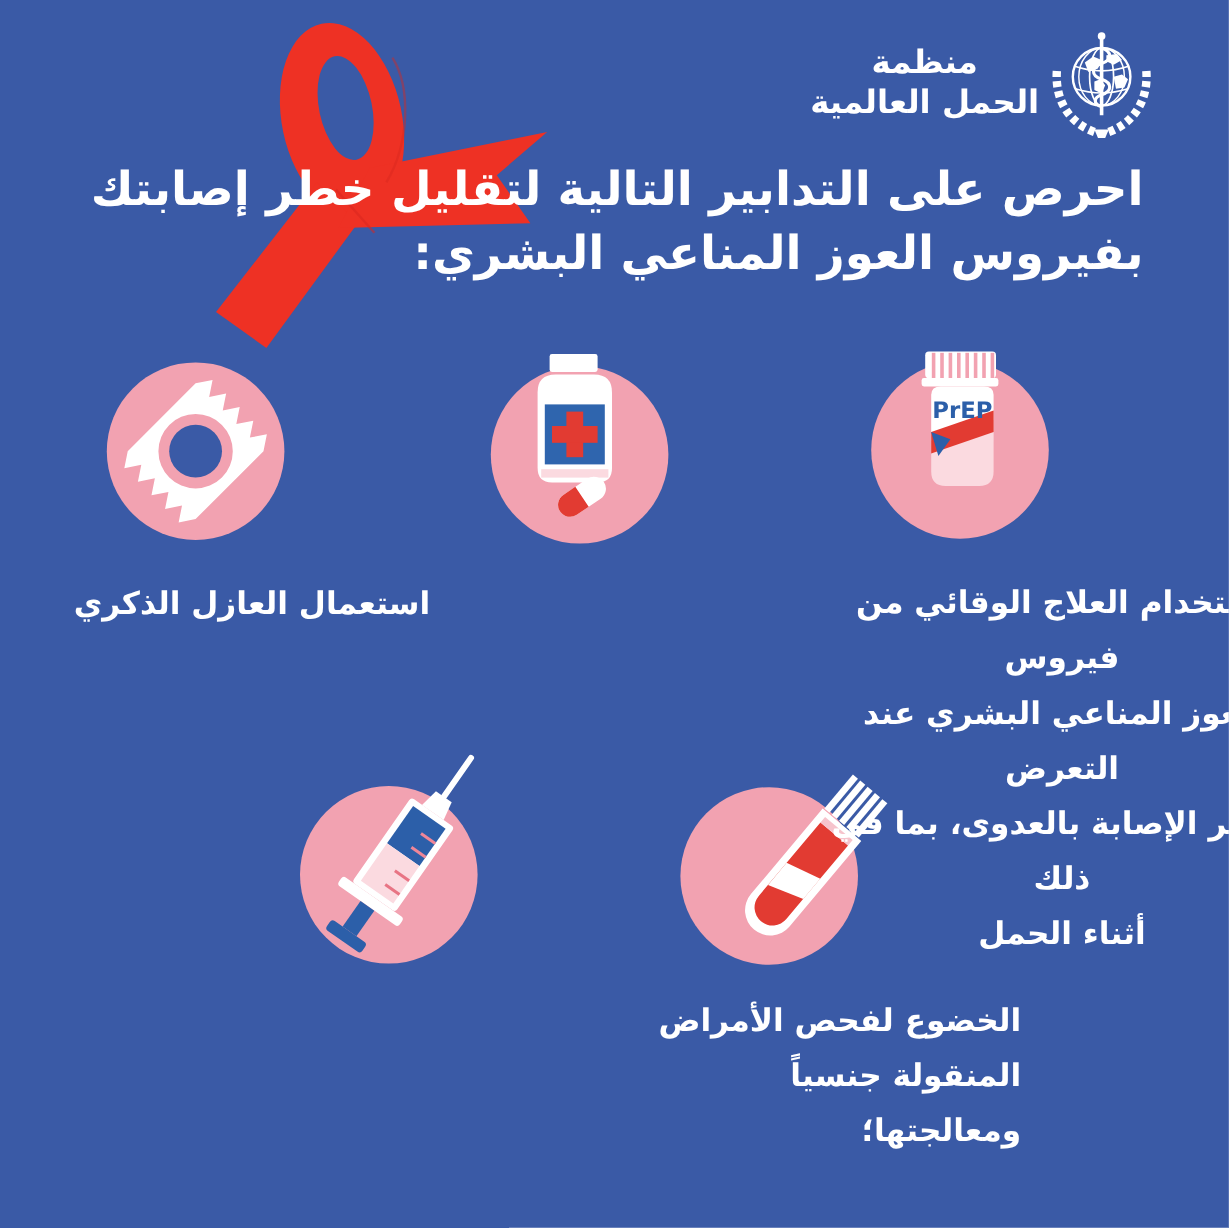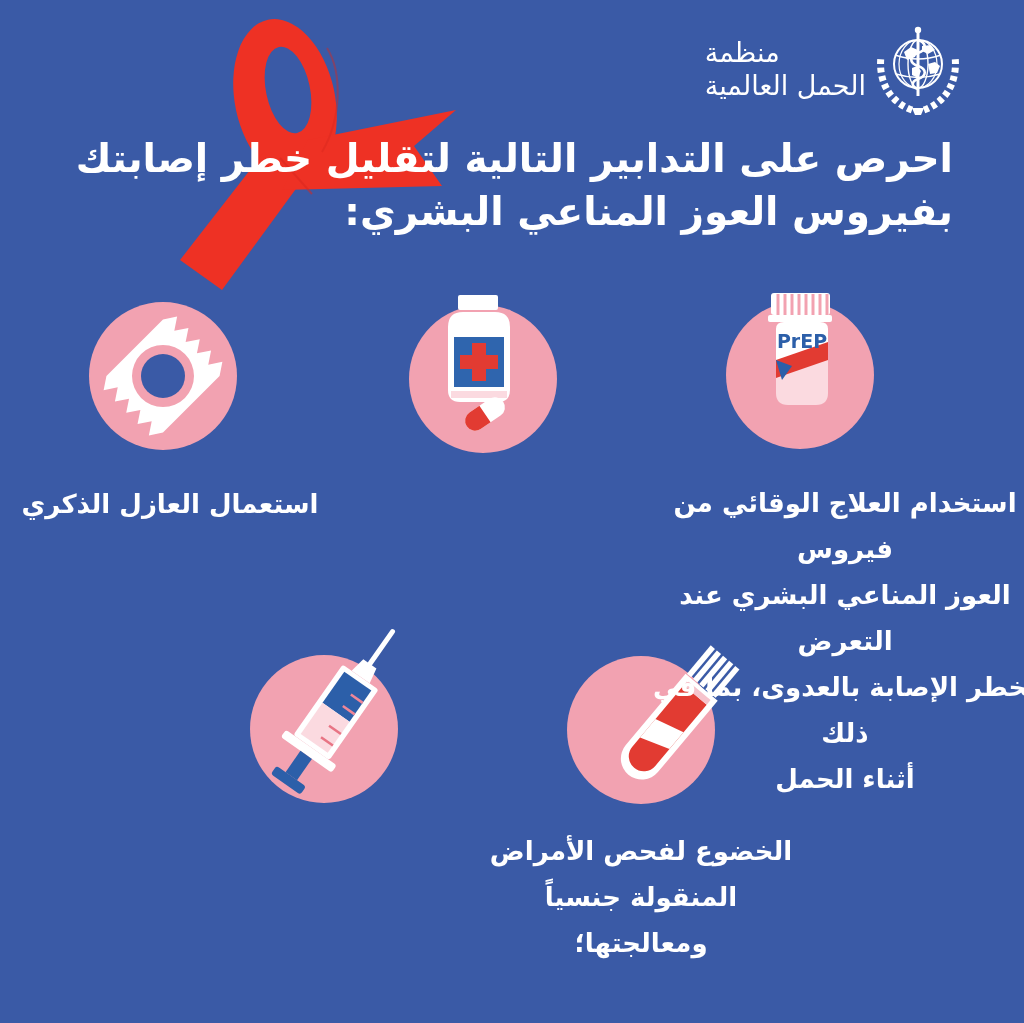--- a/index.html
+++ b/index.html
@@ -2,44 +2,44 @@
 <html lang="ar"><head>
 <meta charset="utf-8">
 <style>
   html,body{margin:0;padding:0;}
   .canvas{
     position:relative; width:1024px; height:1023px; overflow:hidden;
     background:#3a5aa6; font-family:"DejaVu Sans", sans-serif; color:#fff;
   }
   
   .who-text{
-    position:absolute; top:36px; right:158px; text-align:left; direction:rtl;
-    font-size:27px; font-weight:normal; line-height:33px; white-space:nowrap;
+    position:absolute; top:36px; right:158px; text-align:center; direction:rtl;
+    font-size:27px; font-weight:bold; line-height:33px; white-space:nowrap;
   }
   .who-emblem{position:absolute; left:870px; top:24px; width:96px; height:94px;}
   
   .ribbon{position:absolute; left:130px; top:0; width:340px; height:310px; z-index:1;}
   
   .title{
     position:absolute; top:132px; right:71px; z-index:2; direction:rtl; text-align:right;
     font-size:39px; font-weight:bold; line-height:53px; white-space:nowrap;margin-left:44px;
   }
   
   .pcircle{position:absolute; width:148px; height:148px; border-radius:50%; background:#f2a2b1;}
   .icon-svg{position:absolute; z-index:2;}
   
   .caption{
     position:absolute; z-index:2; direction:rtl; text-align:center;
-    font-size:26px; font-weight:bold; line-height:46px; white-space:pre-line;
+    font-size:26px; font-weight:bold; line-height:46px; white-space:pre-line;padding-left:40px;
   }
   .cap1{left:0px;   top:481px; width:340px;}
   .cap2{left:267px; top:480px; width:400px;}
   .cap3{left:630px; top:480px; width:430px;}
   .cap4{left:143px; top:828px; width:360px;}
-  .cap5{left:471px; top:828px; width:340px;}
+  .cap5{left:471px; top:828px; width:340px;text-align:right;}
 </style>
 </head>
 <body>
 
 <div class="canvas">
 
   <svg class="ribbon" viewBox="0 0 340 310" aria-hidden="true">
     <ellipse cx="155" cy="100" rx="50" ry="82" transform="rotate(-12 155 100)" fill="#ee3124"></ellipse>
     <ellipse cx="158" cy="90" rx="22" ry="44" transform="rotate(-12 158 90)" fill="#3a5aa6"></ellipse>
     <polygon points="134,152 168,186 92,290 50,260" fill="#ee3124"></polygon>

